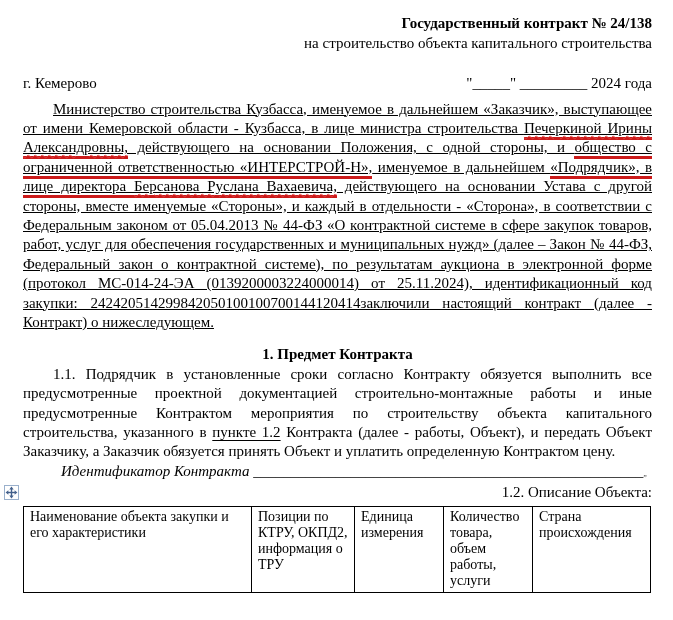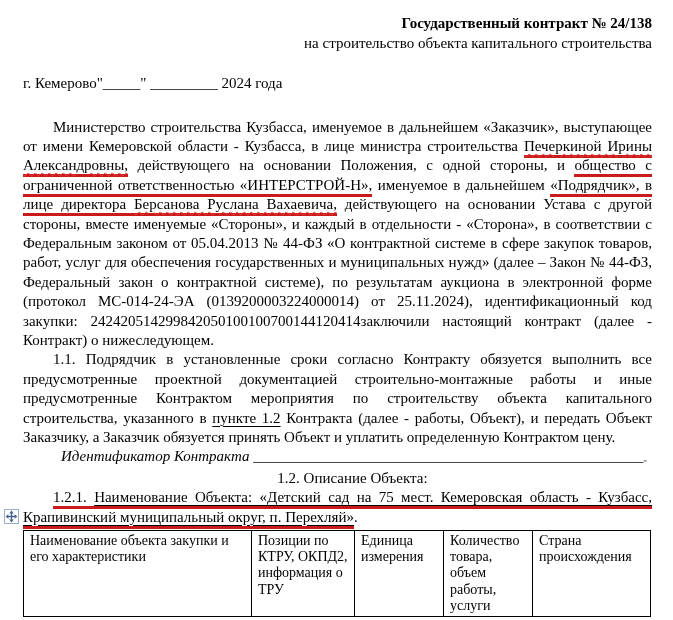--- a/index.html
+++ b/index.html
@@ -7,24 +7,24 @@
     width: 673px; height: 620px; overflow: hidden;
     background: #ffffff; color: #000;
     font-family: "Liberation Serif", "DejaVu Serif", serif;
     font-size: 15px;
   }
   .page { position: relative; padding: 14px 21px 0 23px; }
 
   .doc-title   { text-align: right; font-weight: bold; line-height: 19.5px; }
   .doc-subtitle{ text-align: right; line-height: 19.5px; }
 
-  .place-date { display: flex; justify-content: flex-start; margin-top: 21px; line-height: 19.5px; }
+  .place-date { display: flex; justify-content: space-between; margin-top: 21px; line-height: 19.5px; }
 
   .para { margin: 0; text-align: justify; text-indent: 30px; line-height: 19.4px; }
-  .para.preamble { margin-top: 24px; }
+  .para.preamble { margin-top: 6px; text-decoration: underline; }
 
   .sec-heading { text-align: center; font-weight: bold; font-size: 15px; margin: 13px 0 0 0; line-height: 19.4px; }
 
   .ident-line { text-indent: 38px; text-align: left; font-style: italic; }
   .blank { letter-spacing: 0; white-space: nowrap; }
   .footmark { font-size: 8px; color: #444; vertical-align: baseline; }
 
   
   .seg.rl { border-bottom: 3px solid #cb1a1a; padding-bottom: 1px; }
   .seg.wv { text-decoration: underline wavy #e03c3c; text-decoration-thickness: 1px; text-underline-offset: 2px; }
@@ -49,28 +49,28 @@
   <div class="doc-title">Государственный контракт № 24/138</div>
   <div class="doc-subtitle">на строительство объекта капитального строительства</div>
 
   <div class="place-date">
     <span>г. Кемерово</span>
     <span>"_____" _________ 2024 года</span>
   </div>
 
   <p class="para preamble"><span class="seg">Министерство строительства Кузбасса, именуемое в дальнейшем «Заказчик», выступающее от имени Кемеровской области  - Кузбасса, в лице министра строительства </span><span class="seg rl wv">Печеркиной Ирины Александровны,</span><span class="seg"> действующего на основании Положения, с одной стороны, и </span><span class="seg rl">общество с ограниченной ответственностью «ИНТЕРСТРОЙ-Н»,</span><span class="seg"> именуемое в дальнейшем </span><span class="seg rl">«Подрядчик», в лице директора </span><span class="seg rl wv">Берсанова Руслана Вахаевича,</span><span class="seg"> действующего на основании Устава с другой стороны, вместе именуемые «Стороны», и каждый в отдельности - «Сторона», в соответствии с Федеральным законом от 05.04.2013 № 44-ФЗ «О контрактной системе в сфере закупок товаров, работ, услуг для обеспечения государственных и муниципальных нужд» (далее – Закон № 44-ФЗ, Федеральный закон о контрактной системе), по результатам аукциона в электронной форме (протокол МС-014-24-ЭА (0139200003224000014) от 25.11.2024), идентификационный код закупки: 242420514299842050100100700144120414заключили настоящий контракт (далее - Контракт) о нижеследующем.</span></p>
 
+  <h2 class="sec-heading">1. Предмет Контракта</h2>
 
   <p class="para"><span class="seg">1.1. Подрядчик в установленные сроки согласно Контракту обязуется выполнить все предусмотренные проектной документацией строительно-монтажные работы и иные предусмотренные Контрактом мероприятия по строительству объекта капитального строительства, указанного в </span><span class="seg bu">пункте 1.2</span><span class="seg"> Контракта (далее - работы, Объект), и передать Объект Заказчику, а Заказчик обязуется принять Объект и уплатить определенную Контрактом цену.</span></p>
 
   <p class="para ident-line"><span>Идентификатор Контракта </span><span class="blank">____________________________________________________</span><span class="footmark">„</span></p>
 
-  <p class="para" style="text-align:center">1.2. Описание Объекта:</p>
+  <p class="para" style="text-align:right">1.2. Описание Объекта:</p>
 
-  <p class="para"><span class="seg rl">1.2.1. </span><span class="seg bu rl">Наименование Объекта: «Детский сад на 75 мест. Кемеровская область - Кузбасс, </span><span class="seg bu rl wv">Крапивинский</span><span class="seg bu rl"> муниципальный округ, п. </span><span class="seg bu rl wv">Перехляй»</span><span class="seg">.</span></p>
 
   <div class="table-wrap">
     <span class="move-handle">
       <svg width="15" height="15" viewBox="0 0 15 15">
         <rect x="0.5" y="0.5" width="14" height="14" fill="#ffffff" stroke="#9ab0cc"></rect>
         <g fill="#44618c">
           <polygon points="7.5,1.6 9.7,4.4 5.3,4.4"></polygon>
           <polygon points="7.5,13.4 9.7,10.6 5.3,10.6"></polygon>
           <polygon points="1.6,7.5 4.4,5.3 4.4,9.7"></polygon>
           <polygon points="13.4,7.5 10.6,5.3 10.6,9.7"></polygon>

